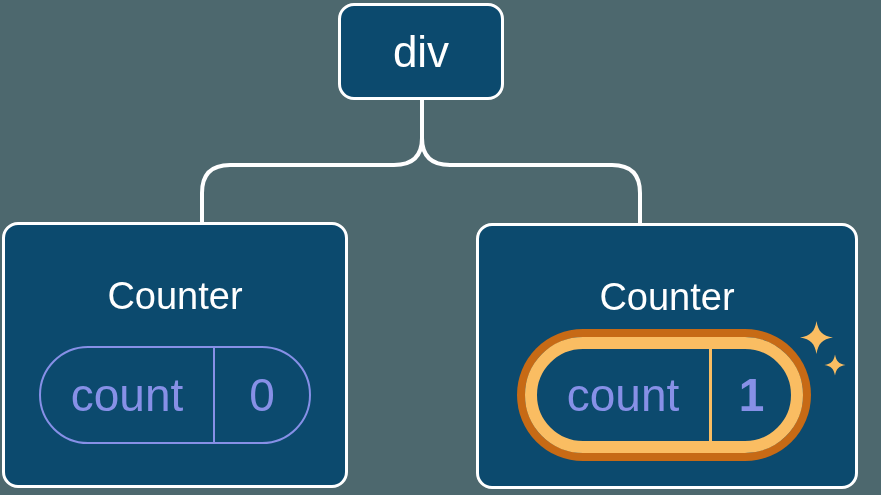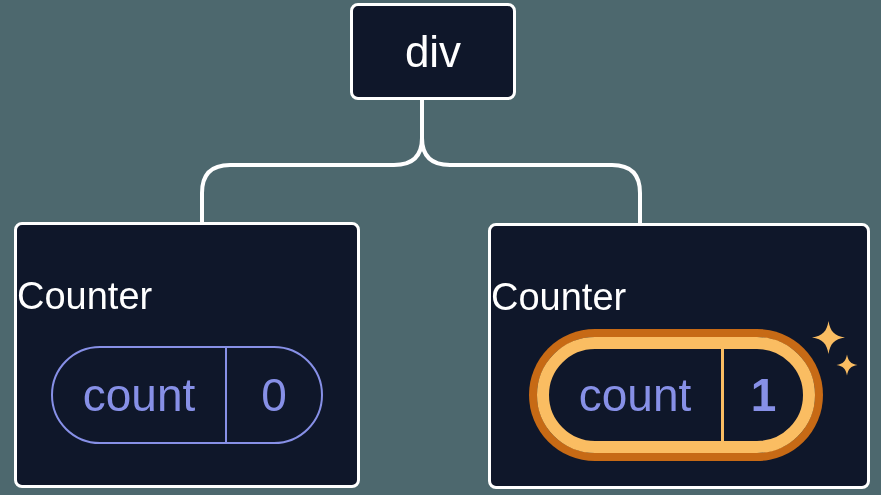--- a/index.html
+++ b/index.html
@@ -11,42 +11,41 @@
     overflow: hidden;
     font-family: "Liberation Sans", sans-serif;
   }
   .connectors {
     position: absolute;
     left: 0; top: 0;
     width: 881px; height: 495px;
   }
   .node {
     position: absolute;
-    background: #0f172a;
+    background: #0c4a6e;
     border: 3.5px solid #FFFFFF;
     box-sizing: border-box;
-    border-radius: 8px;
-    margin-left: 12px;
+    border-radius: 16px;
   }
   .node-root {
     left: 338px; top: 3px;
     width: 166px; height: 97px;
     display: flex;
     align-items: center;
     justify-content: center;
     color: #FFFFFF;
     font-size: 44px;
     font-weight: 400;
   }
   .counter-left  { left: 2px;   top: 222px; width: 346px; height: 266px; }
   .counter-right { left: 476px; top: 223px; width: 382px; height: 266px; }
   .counter-title {
     position: absolute;
     top: 49px; left: 0; right: 0;
-    text-align: left;
+    text-align: center;
     color: #FFFFFF;
     font-size: 38px;
     font-weight: 500;
     line-height: 44px;
   }
   
   .state-pill {
     position: absolute;
     left: 34px; top: 121px;
     width: 272px; height: 98px;

